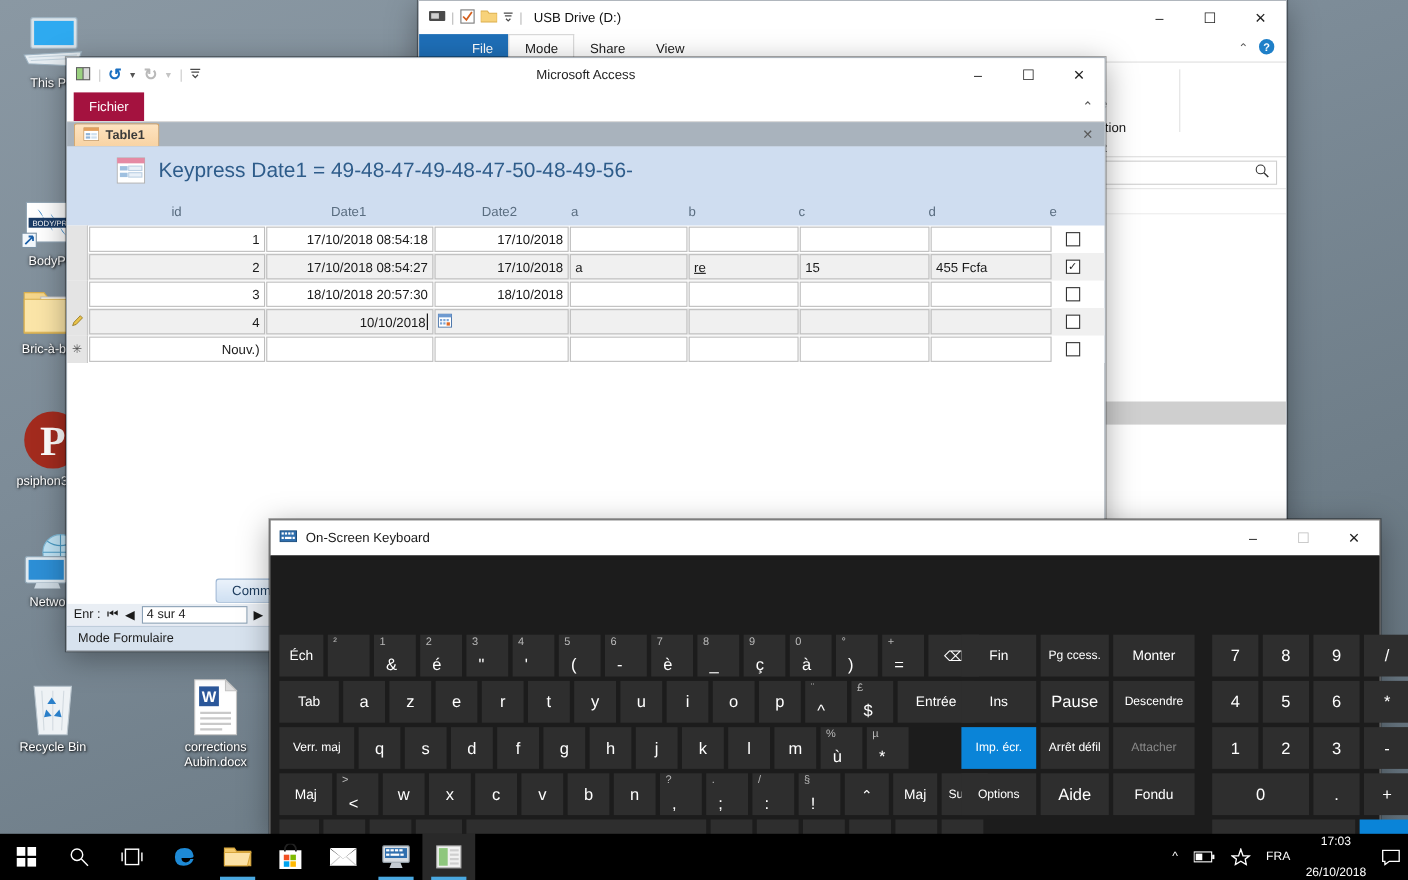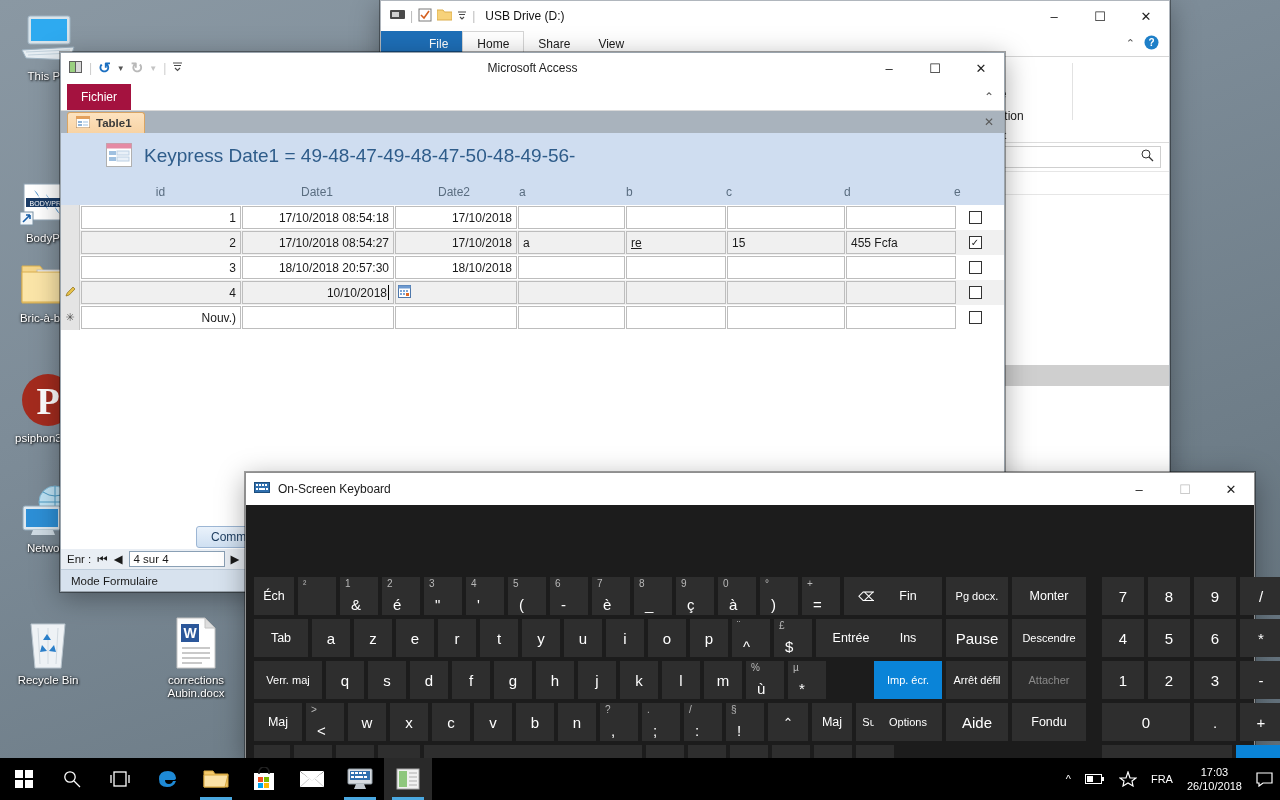--- a/index.html
+++ b/index.html
@@ -18,21 +18,21 @@
     text-shadow:1px 1px 2px rgba(0,0,0,.85), 0 0 3px rgba(0,0,0,.7);
     word-wrap:break-word;
   }
   
   #taskbar { position:absolute; left:0; bottom:0; width:1280px; height:42px; background:#000; display:flex; align-items:center; }
   .tb-btn { width:48px; height:42px; display:flex; align-items:center; justify-content:center; position:relative; }
   .tb-btn.active { background:rgba(255,255,255,.16); }
   .tb-btn.running:after { content:""; position:absolute; bottom:0; left:8px; right:8px; height:3px; background:#4aa8e0; }
   #tray { position:absolute; right:0; top:0; height:42px; display:flex; align-items:center; color:#fff; font-size:11px; }
   #tray > div { padding:0 7px; display:flex; align-items:center; height:42px; }
-  #clock { flex-direction:column; justify-content:center; line-height:14px; text-align:center; }
+  #clock { flex-direction:column; justify-content:space-between; line-height:14px; text-align:center; }
 
   
   .win { position:absolute; background:#fff; box-shadow:0 0 0 1px rgba(0,0,0,.35), 0 6px 26px rgba(0,0,0,.35); }
   .wbtns { display:flex; height:30px; }
   .wbtn { width:46px; display:flex; align-items:center; justify-content:center; font-size:13px; color:#222; }
 
   
   #explorer { left:380px; top:0; width:790px; height:478px; border:1px solid #b0b6bd; }
   #exp-title { height:30px; display:flex; align-items:center; background:#fff; }
   #exp-qat { display:flex; align-items:center; gap:5px; padding-left:9px; }
@@ -246,21 +246,21 @@
     <div id="exp-titletext">USB Drive (D:)</div>
     <div class="wbtns" style="margin-left:auto;">
       <div class="wbtn">–</div>
       <div class="wbtn">☐</div>
       <div class="wbtn close">✕</div>
     </div>
   </div>
 
   <div id="exp-ribbon-tabs">
     <div class="rtab file">File</div>
-    <div class="rtab sel">Home</div>
+    <div class="rtab sel">Mode</div>
     <div class="rtab">Share</div>
     <div class="rtab">View</div>
     <div style="margin-left:auto;display:flex;align-items:center;gap:9px;padding-right:10px;">
       <span style="color:#555;font-size:11px;">⌃</span>
       <span>
         <svg width="15" height="15" viewBox="0 0 15 15">
             <circle cx="7.5" cy="7.5" r="7" fill="#1e7fc8"></circle>
             <text x="7.5" y="11" font-size="10" fill="#fff" text-anchor="middle" font-family="Liberation Sans" font-weight="bold">?</text>
           </svg>
       </span>
@@ -723,21 +723,21 @@
           <div class="key md" style="width: 38px;">⌄</div>
           <div class="key md" style="width: 38px;">›</div>
           <div class="key md" style="width: 38px;">▤</div>
         </div>
       </div>
     <div id="osk-right">
       <div class="rgrp">
         <div id="osk-nav">
             <div class="krow">
               <div class="key md" style="width: 68px;">Fin</div>
-              <div class="key sm" style="width: 62px;">Pg docx.</div>
+              <div class="key sm" style="width: 62px;">Pg ccess.</div>
               <div class="key md" style="width: 74px;">Monter</div>
             </div>
             <div class="krow">
               <div class="key md" style="width: 68px;">Ins</div>
               <div class="key " style="width: 62px;">Pause</div>
               <div class="key sm" style="width: 74px;">Descendre</div>
             </div>
             <div class="krow">
               <div class="key sm blue" style="width: 68px;">Imp. écr.</div>
               <div class="key sm" style="width: 62px;">Arrêt défil</div>

